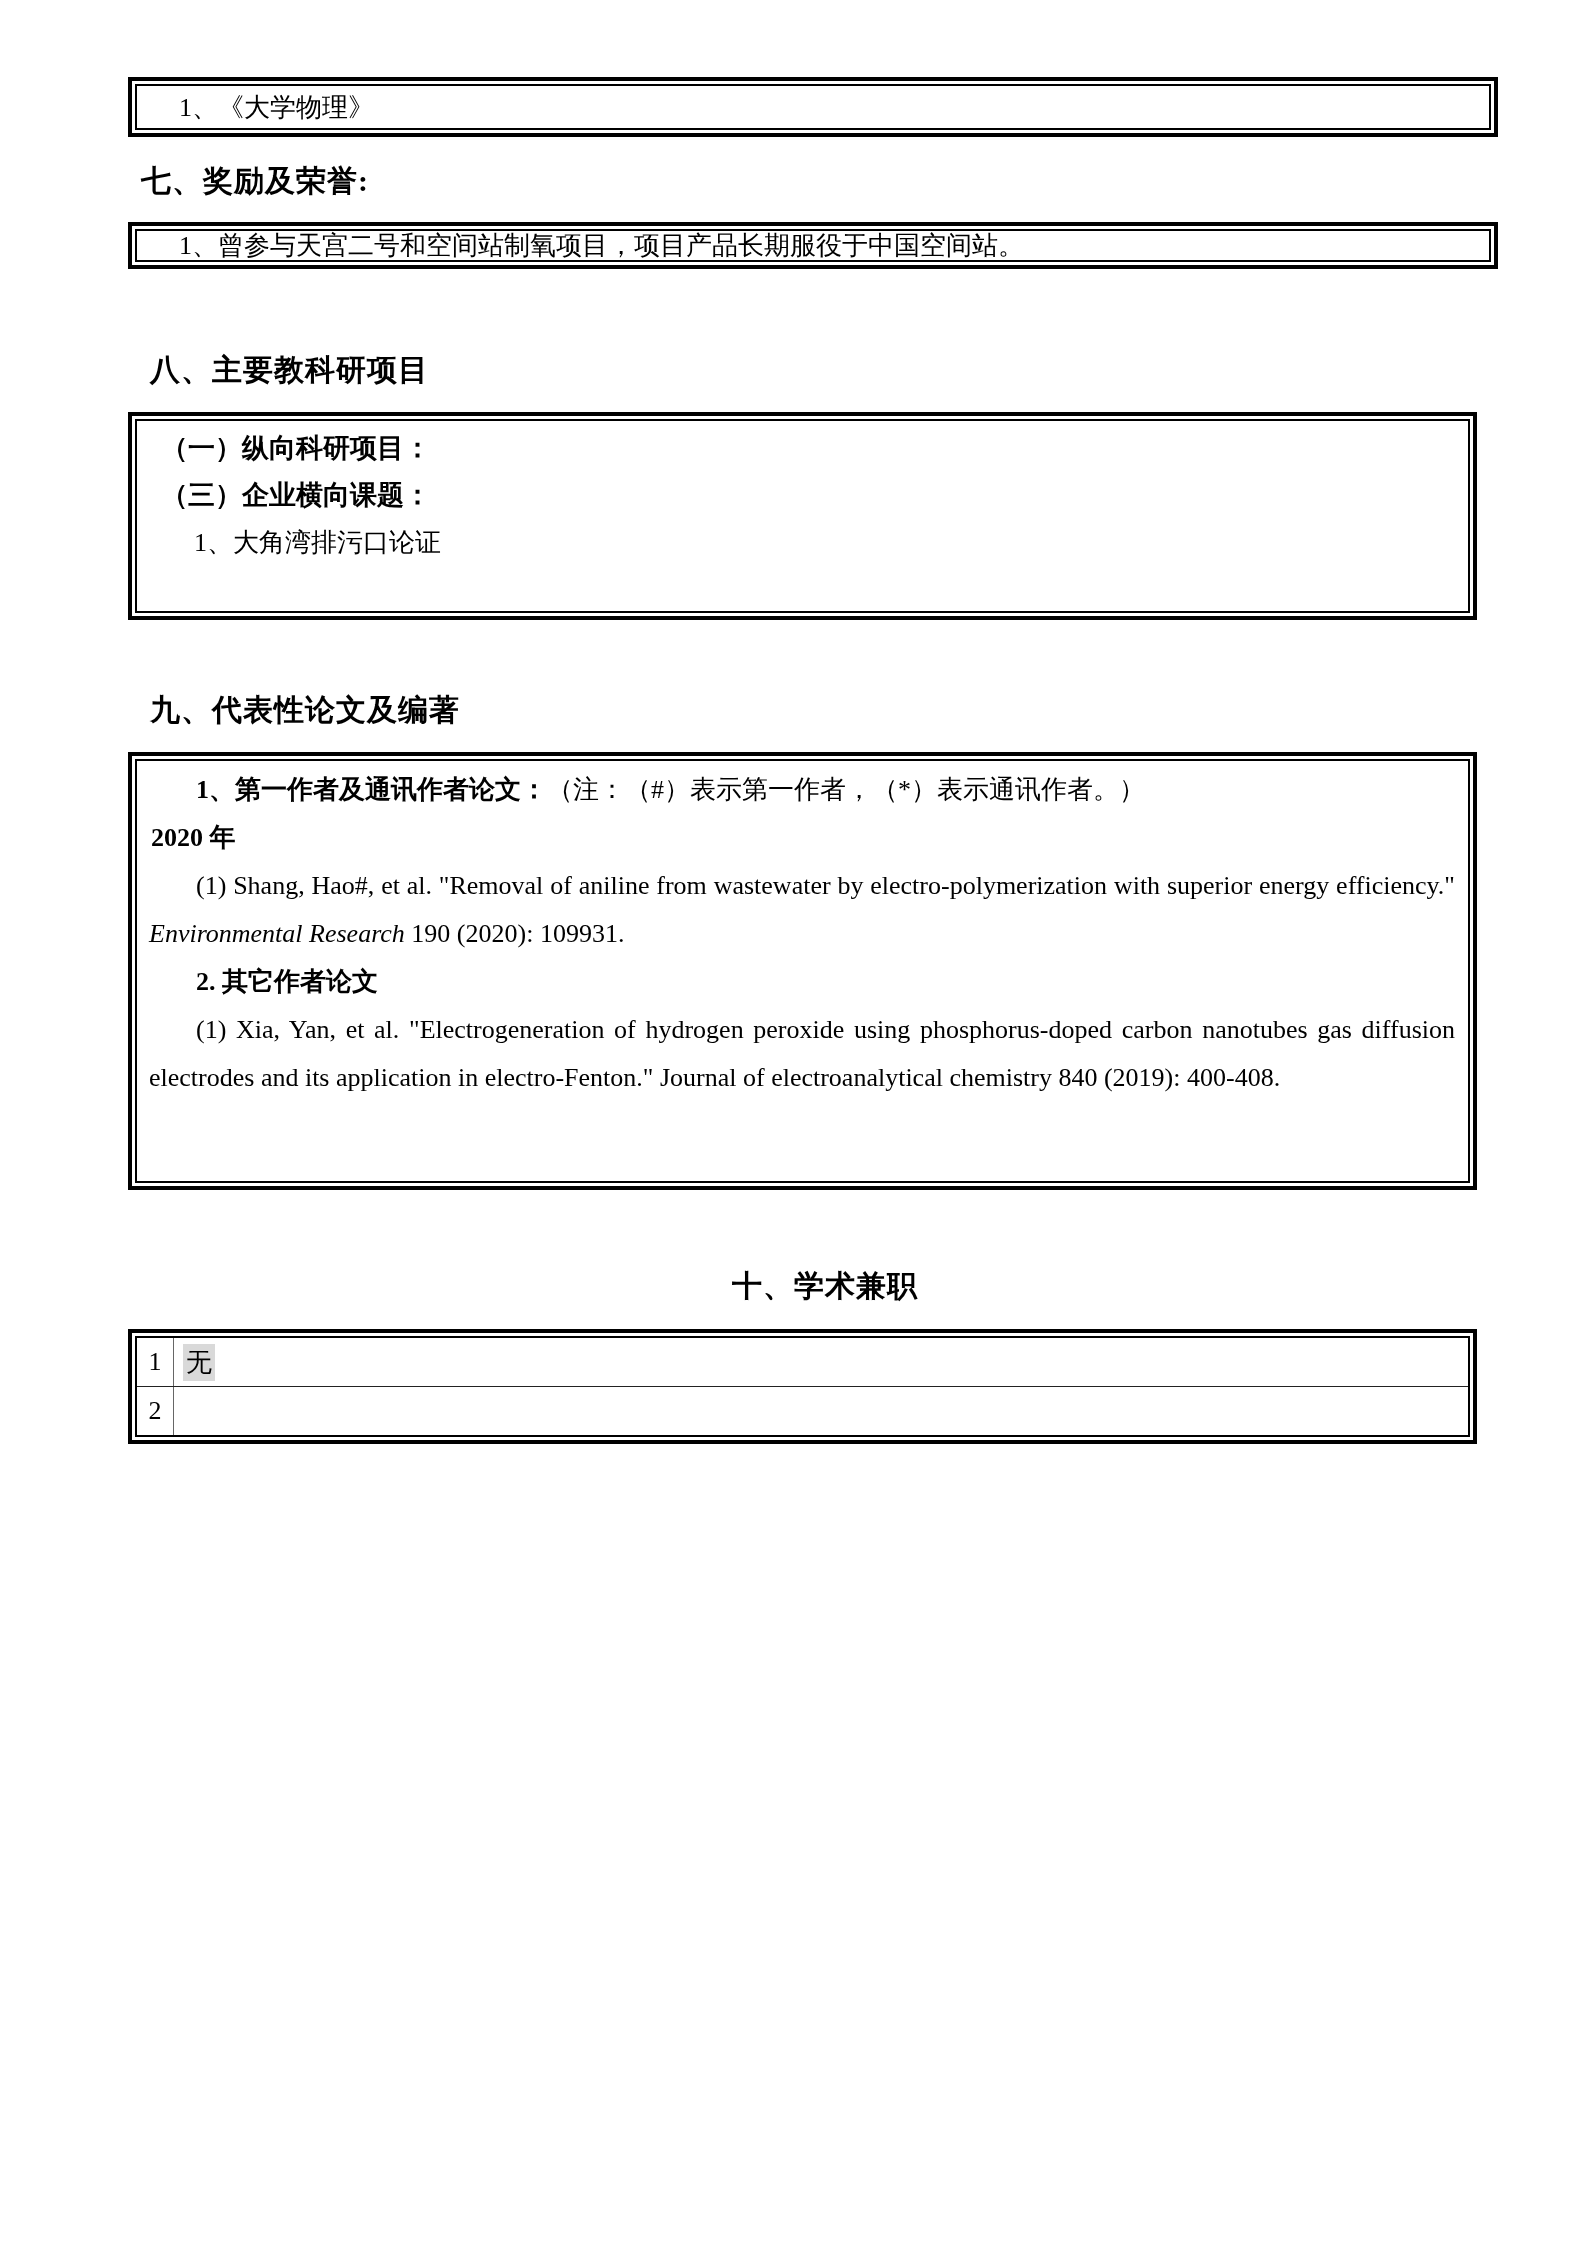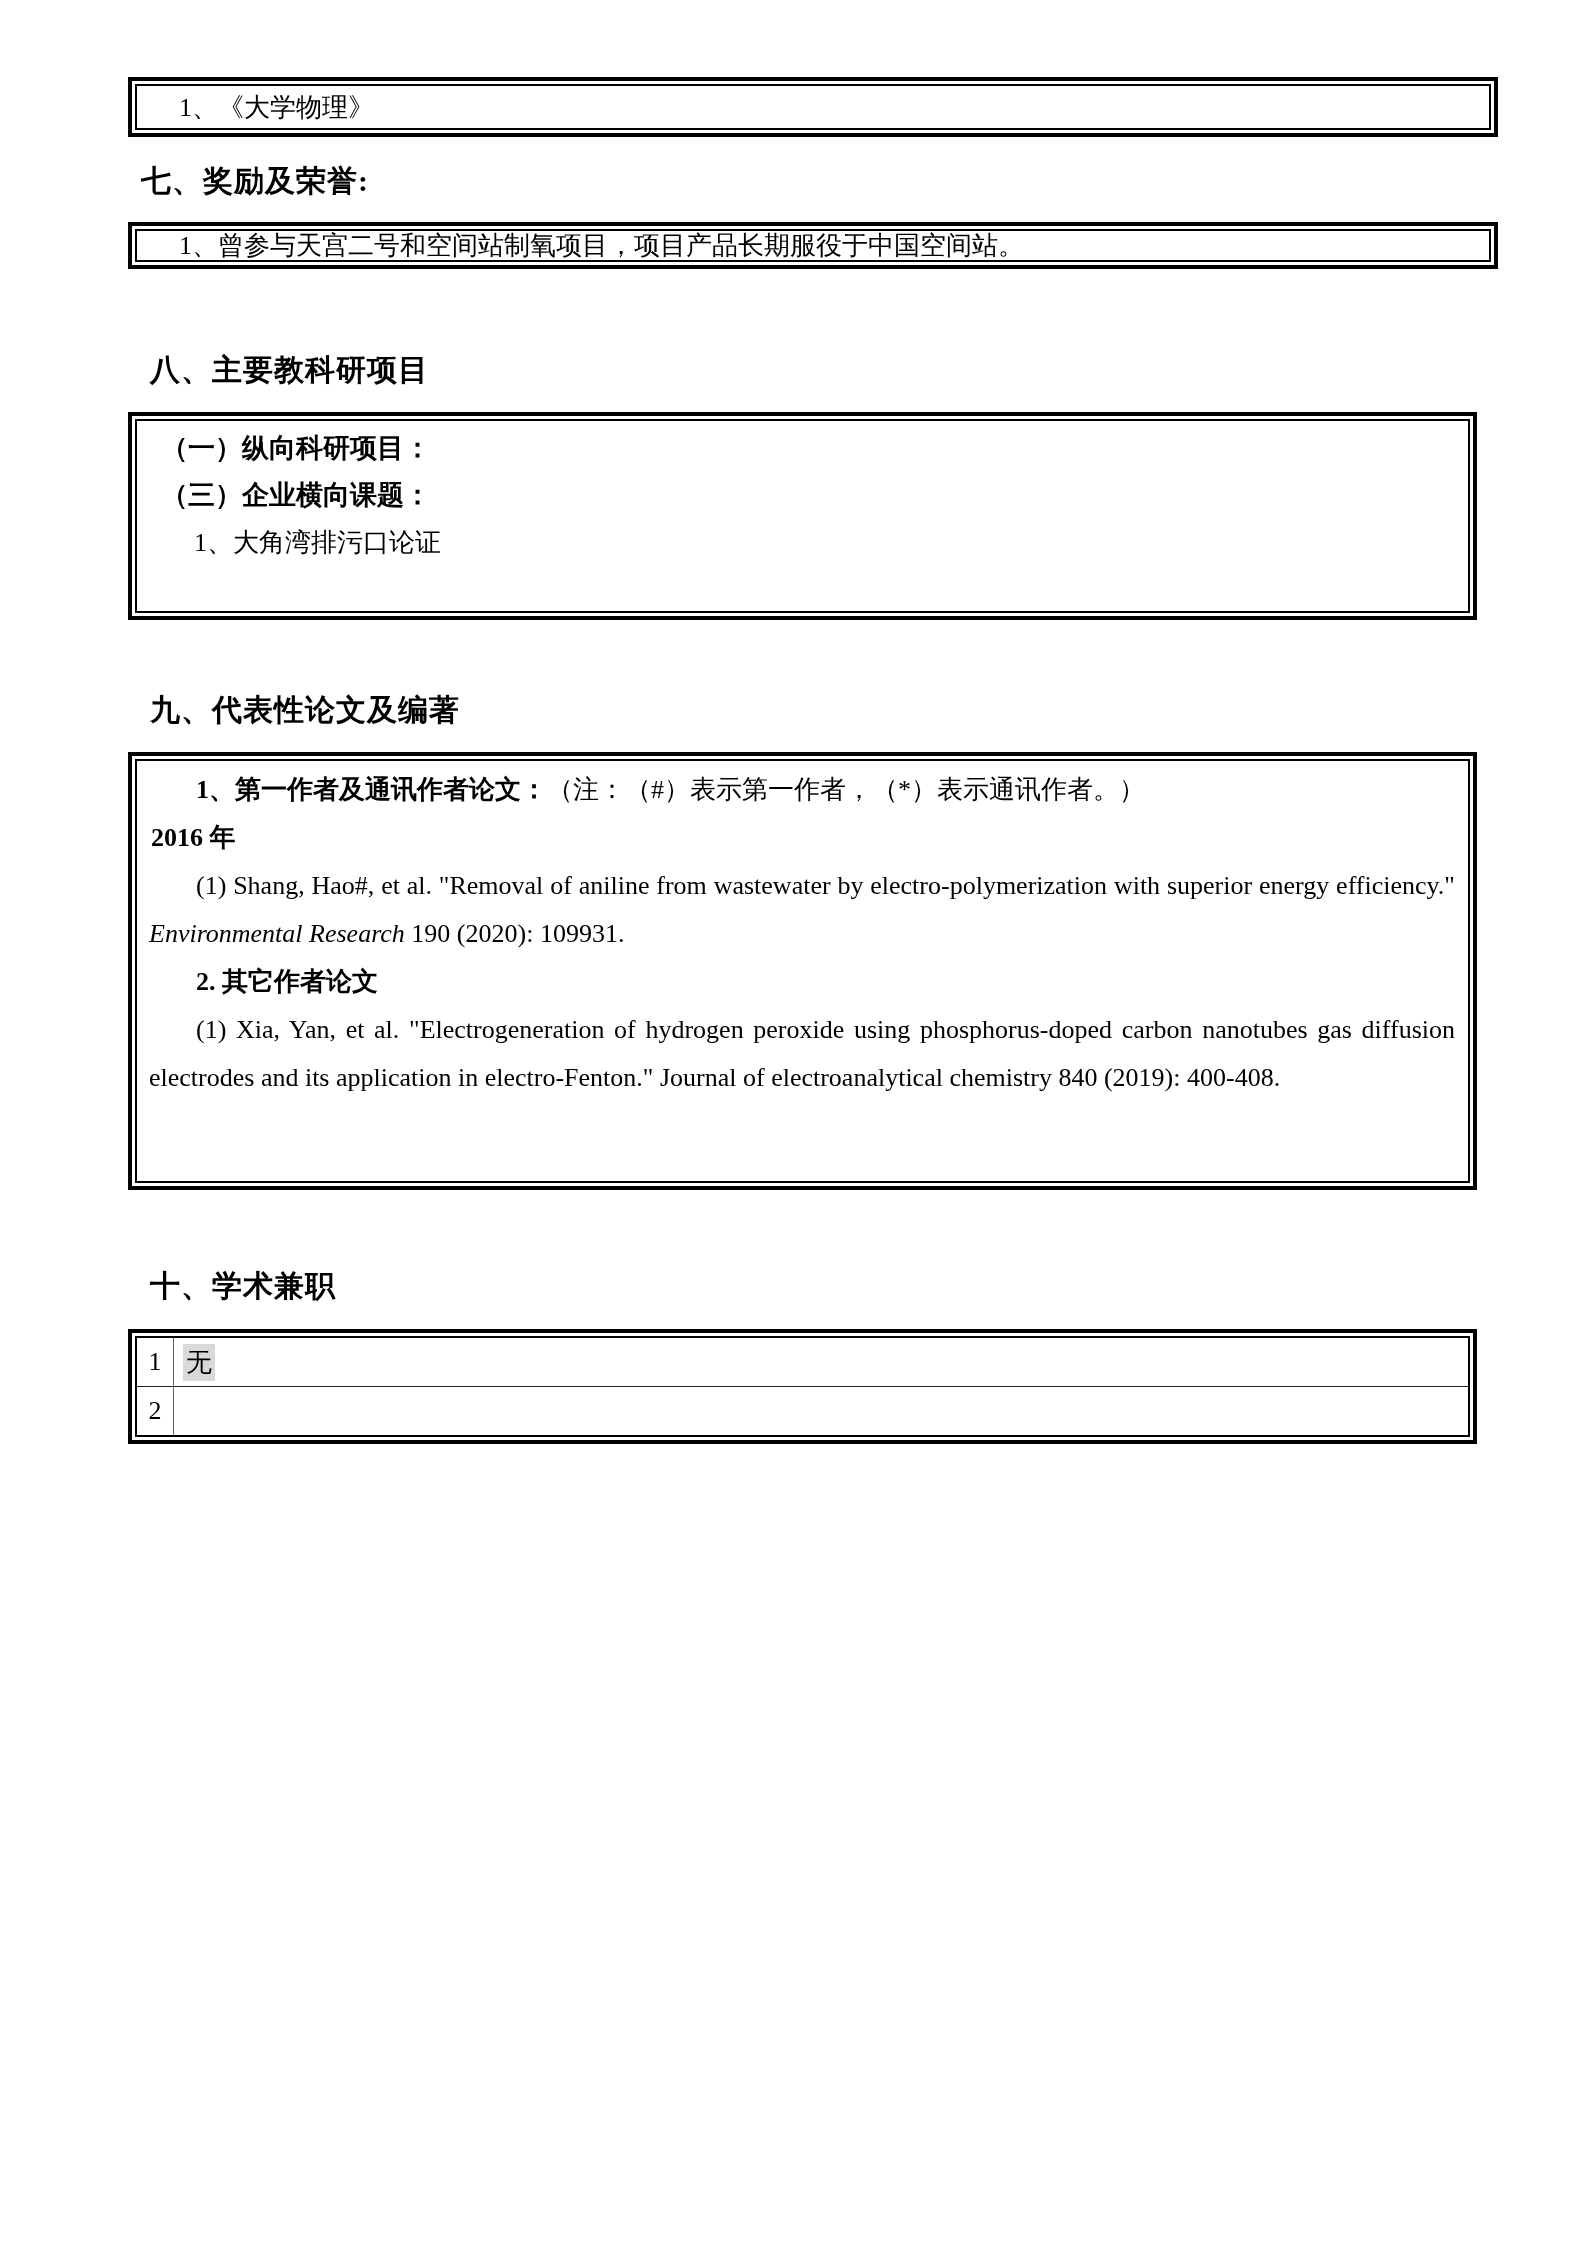--- a/index.html
+++ b/index.html
@@ -14,21 +14,21 @@
     overflow:hidden;
   }
   h2{
     font-size:30px;line-height:32px;font-weight:bold;
     margin:0 0 0 22px;padding:0;
     letter-spacing:1px;
   }
   .mt28{margin-top:28px;margin-left:13px;}
   .mt75{margin-top:85px;}
   .mt74{margin-top:74px;}
-  .mt80{margin-top:80px;}
+  .mt80{margin-top:80px;text-align:center;}
   .bmt25{margin-top:25px;}
   .bmt26{margin-top:26px;}
   .bmt27{margin-top:27px;}
   
   .dbox{
     border:4px solid #000;
     padding:3px;
     box-sizing:border-box;
     background:#fff;
   }
@@ -94,21 +94,21 @@
       <p class="b3-head">（三）企业横向课题：</p>
       <p class="b3-item">1、大角湾排污口论证</p>
     </div>
   </div>
 
   <h2 class="mt74">九、代表性论文及编著</h2>
 
   <div class="dbox w-narrow bmt26" style="height:438px">
     <div class="dbox-inner pubs">
       <p class="ind"><b>1、第一作者及通讯作者论文：</b><span>（注：（#）表示第一作者，（*）表示通讯作者。）</span></p>
-      <p class="year">2016 年</p>
+      <p class="year">2020 年</p>
       <p class="ind"><span>(1) Shang, Hao#, et al. "Removal of aniline from wastewater by electro-polymerization with superior energy efficiency." </span><i>Environmental Research</i><span> 190 (2020): 109931.</span></p>
       <p class="ind"><b>2. 其它作者论文</b></p>
       <p class="ind">(1) Xia, Yan, et al. "Electrogeneration of hydrogen peroxide using phosphorus-doped carbon nanotubes gas diffusion electrodes and its application in electro-Fenton." Journal of electroanalytical chemistry 840 (2019): 400-408.</p>
     </div>
   </div>
 
   <h2 class="mt80">十、学术兼职</h2>
 
   <div class="dbox w-narrow bmt27" style="height:115px">
     <div class="dbox-inner table">

